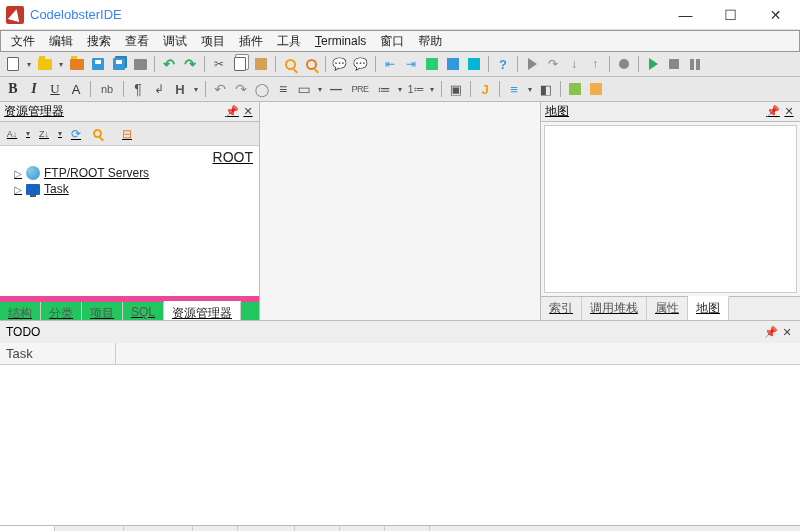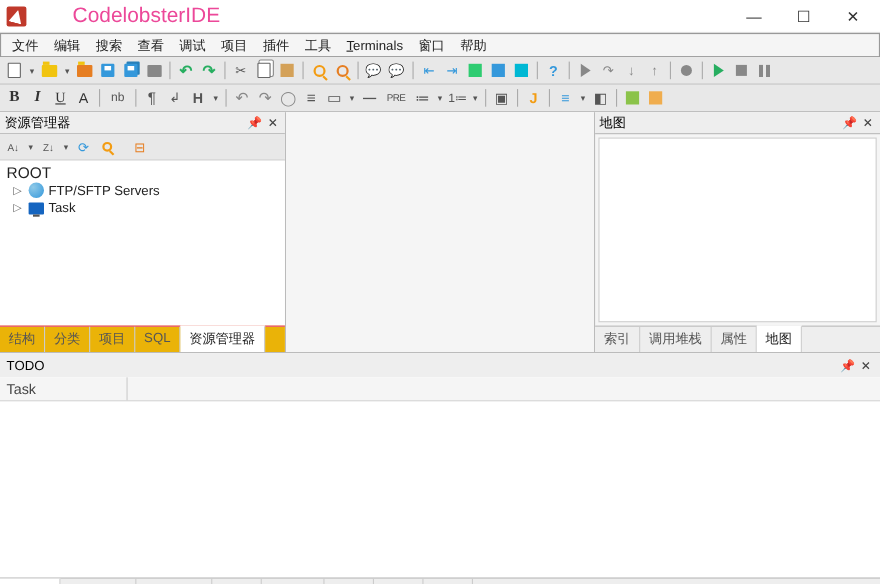--- a/index.html
+++ b/index.html
@@ -1,47 +1,47 @@
 <!DOCTYPE html>
 <html><head>
 <meta charset="utf-8">
 <style>
 * { margin: 0; padding: 0; box-sizing: border-box; font-family: "Microsoft YaHei", "SimSun", Arial, sans-serif; font-size: 12px; user-select: none; }
 html, body { width: 800px; height: 531px; overflow: hidden; background: #fff; }
 .titlebar { height: 30px; background: #fff; border-bottom: 1px solid #ddd; display: flex; align-items: center; padding: 0 2px; }
 .title-icon { width: 18px; height: 18px; background: #c0392b; margin: 0 6px 0 4px; position: relative; border-radius: 2px; }
 .title-icon::after { content: ""; position: absolute; inset: 3px; background: #fff; clip-path: polygon(50% 0, 100% 100%, 0 100%); transform: rotate(15deg); }
-.title-text { flex: 1; font-size: 19px; color: #ec4899; margin-left: 36px; }
+.title-text { flex: 1; font-size: 13px; color: #3b82f6; }
 .win-ctrls { display: flex; }
 .win-ctrls div { width: 45px; height: 28px; display: flex; align-items: center; justify-content: center; font-size: 14px; color: #333; }
 
 .menubar { height: 22px; background: #f5f5f5; border: 1px solid #999; display: flex; align-items: center; padding: 0 4px; gap: 2px; }
 .menubar span { padding: 2px 6px; color: #222; cursor: default; }
 .menubar span u { text-decoration: underline; }
 
 .toolbar { background: #e8e8e8; border-bottom: 1px solid #bbb; padding: 3px 4px; display: flex; flex-wrap: wrap; gap: 3px; align-items: center; }
 .tb-btn { width: 18px; height: 18px; display: flex; align-items: center; justify-content: center; position: relative; border-radius: 2px; }
 .tb-sep { width: 1px; height: 16px; background: #aaa; margin: 0 2px; }
 .tb-dd { width: 8px; font-size: 8px; color: #555; display:flex; align-items:center; justify-content:center; }
 
-.workspace { display: flex; height: 218px; background: #f5f5f5; }
+.workspace { display: flex; height: 218px; background: #f5f5f5; text-decoration: underline; }
 .left-panel { width: 260px; display: flex; flex-direction: column; border-right: 1px solid #bbb; }
 .panel-hdr { height: 20px; background: #eee; border-bottom: 1px solid #bbb; display: flex; align-items: center; padding: 0 4px; font-size: 12px; }
 .panel-hdr-title { flex: 1; }
 .panel-pin, .panel-x { width: 14px; height: 14px; display: flex; align-items: center; justify-content: center; font-size: 11px; color: #444; margin-left: 2px; }
 .mini-toolbar { height: 24px; background: #e8e8e8; border-bottom: 1px solid #ccc; display: flex; align-items: center; padding: 0 3px; gap: 3px; }
 .mini-btn { width: 18px; height: 18px; display:flex; align-items:center; justify-content:center; border-radius:2px;}
-.tree { flex: 1; background: #fff; padding: 3px 6px; }
+.tree { flex: 1; background: #fff; padding: 3px 6px; text-align: right; }
 .tree-root { font-weight: normal; font-size: 14px; color: #222; }
 .tree-item { display: flex; align-items: center; gap: 4px; padding: 1px 0 1px 6px; font-size: 13px; color: #222; }
 .tree-arrow { color: #666; font-size: 10px; width: 10px; }
 .ico-globe { width: 14px; height: 14px; border-radius: 50%; background: radial-gradient(circle at 30% 30%, #8ec9e8, #3498db); }
 .ico-monitor { width: 14px; height: 11px; background: #1565c0; position: relative; border-radius: 1px; }
 .ico-monitor::after { content:""; position:absolute; bottom:-2px; left:4px; width:6px; height:2px; background:#555;}
-.left-tabs { height: 24px; background: #eab308; border-top: 1px solid #ec4899; display: flex; }
+.left-tabs { height: 24px; background: #22c55e; border-top: 6px solid #ec4899; display: flex; }
 .ltab { padding: 3px 8px; border-right: 1px solid #ccc; color: #555; font-size:12px; }
 .ltab.active { background: #fff; border-top: 1px solid #fff; margin-top:-1px; color: #222; }
 
 .center-panel { flex: 1; background: #f5f5f5; }
 
 .right-panel { width: 260px; display: flex; flex-direction: column; border-left: 1px solid #bbb; }
 .right-content { flex: 1; background: #fff; margin: 3px; border: 1px solid #ccc; }
 .right-tabs { height: 24px; background: #eee; border-top: 1px solid #bbb; display: flex; }
 
 .todo-area { border-top: 1px solid #bbb; }
@@ -312,21 +312,21 @@
       <div style="width:6px"></div>
       <div class="mini-btn">
           <span style="color:#e67e22">⊟</span>
         </div>
     </div>
     <div class="tree">
       <div class="tree-root">ROOT</div>
       <div class="tree-item">
         <span class="tree-arrow">▷</span>
         <span class="ico-globe"></span>
-        <span>FTP/SFTP Servers</span>
+        <span>FTP/ROOT Servers</span>
       </div>
       <div class="tree-item">
         <span class="tree-arrow">▷</span>
         <span class="ico-monitor"></span>
         <span>Task</span>
       </div>
     </div>
     <div class="left-tabs">
       <div class="ltab">结构</div>
       <div class="ltab">分类</div>

